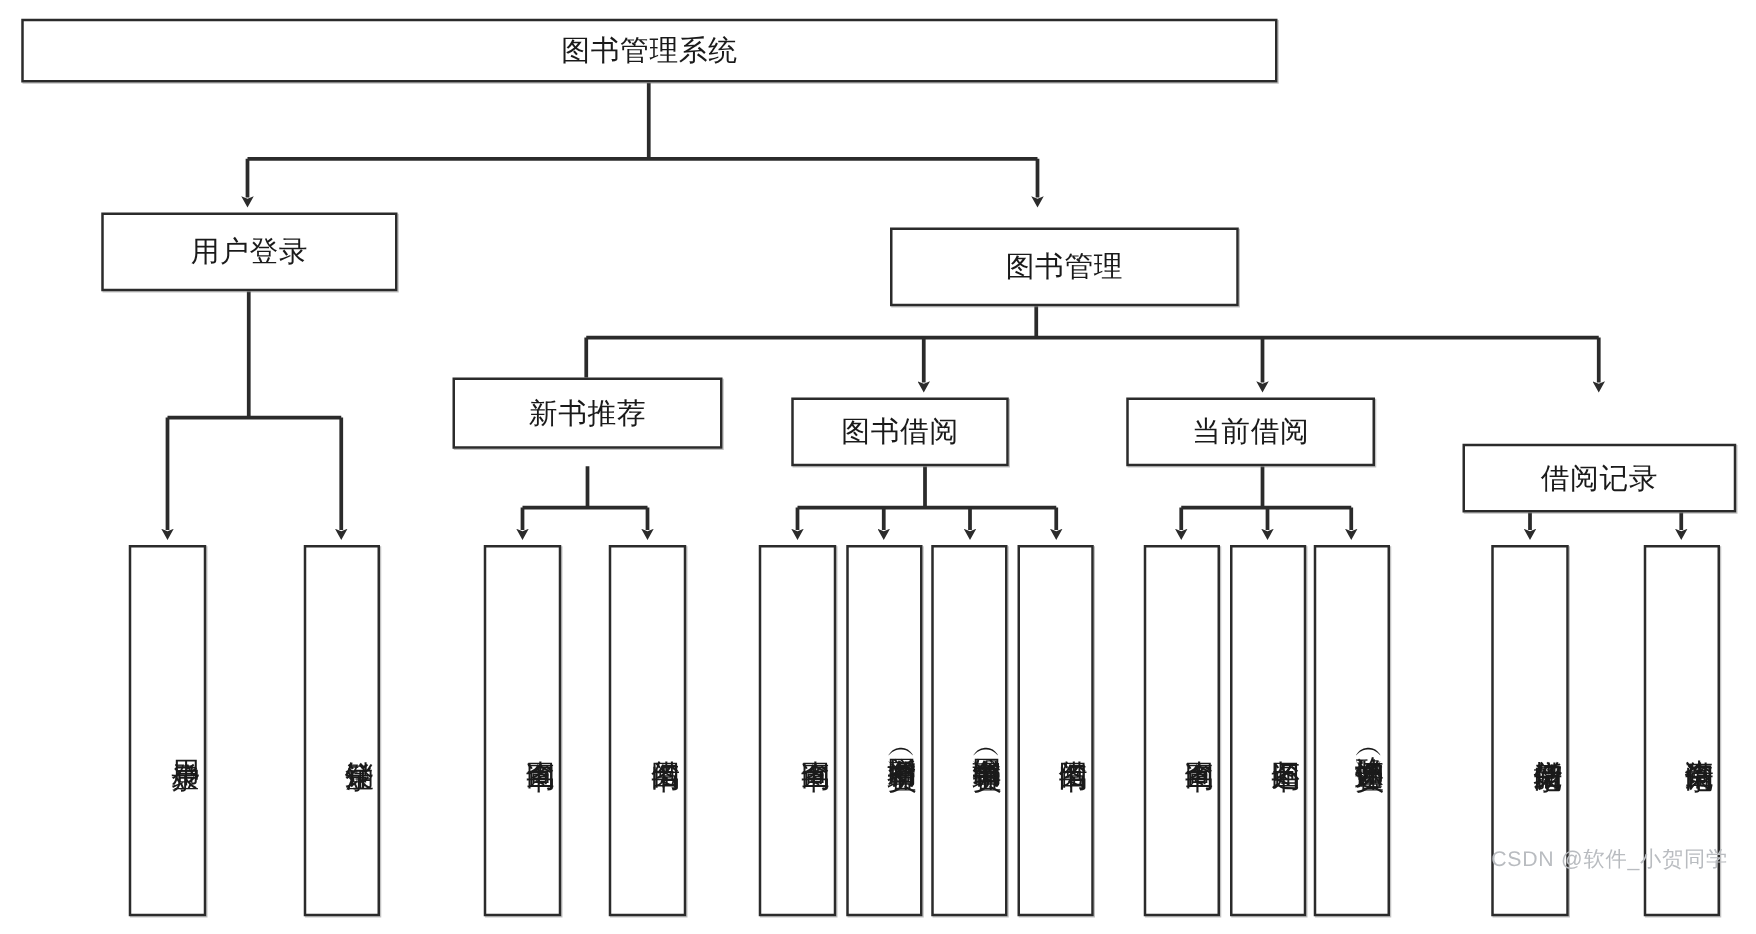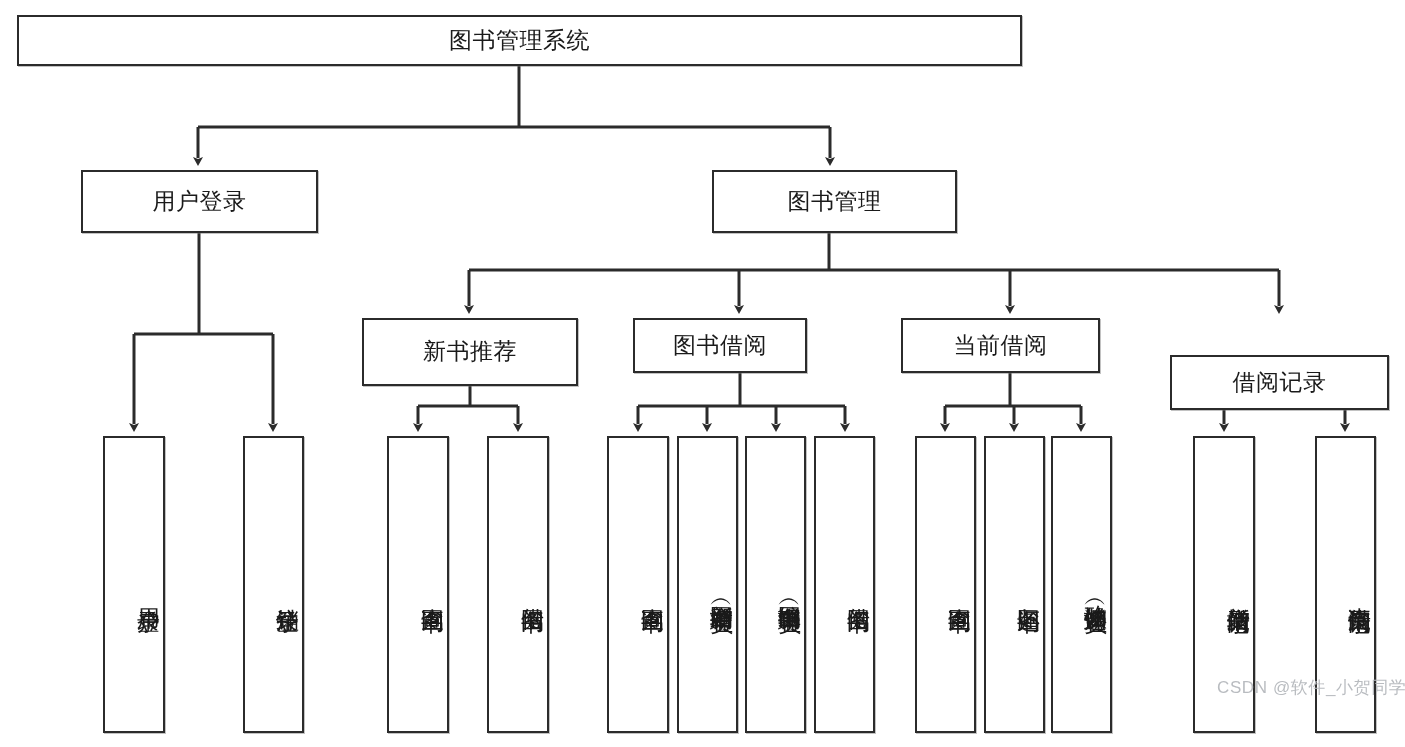--- a/index.html
+++ b/index.html
@@ -120,25 +120,25 @@
     </g>
   </svg>
 
   <div class="node horiz" style="left:17px;top:15px;width:1005px;height:51px;">
     <span>图书管理系统</span>
   </div>
 
   <div class="node horiz" style="left:81px;top:170px;width:237px;height:63px;">
     <span>用户登录</span>
   </div>
-  <div class="node horiz" style="left:712px;top:170px;width:245px;height:63px;">
+  <div class="node horiz" style="left:712px;top:182px;width:279px;height:63px;">
     <span>图书管理</span>
   </div>
 
-  <div class="node horiz" style="left:362px;top:318px;width:216px;height:68px;">
+  <div class="node horiz" style="left:362px;top:302px;width:216px;height:57px;">
     <span>新书推荐</span>
   </div>
   <div class="node horiz" style="left:633px;top:318px;width:174px;height:55px;">
     <span>图书借阅</span>
   </div>
   <div class="node horiz" style="left:901px;top:318px;width:199px;height:55px;">
     <span>当前借阅</span>
   </div>
   <div class="node horiz" style="left:1170px;top:318px;width:219px;height:55px;margin-top:37px;">
     <span>借阅记录</span>
@@ -177,15 +177,15 @@
   <div class="node vert" style="left:1051px;top:436px;width:61px;height:297px;">
     <span class="vlabel">确认归还（管理员）</span>
   </div>
   <div class="node vert" style="left:1193px;top:436px;width:62px;height:297px;">
     <span class="vlabel">新增借阅记录</span>
   </div>
   <div class="node vert" style="left:1315px;top:436px;width:61px;height:297px;">
     <span class="vlabel">查询借阅记录</span>
   </div>
 
-  <div class="watermark" style="left:1193px;top:676px;margin-left:24px;">CSDN @软件_小贺同学</div>
+  <div class="watermark" style="left:1193px;top:676px;">CSDN @软件_小贺同学</div>
 
 </div>
 
 </body></html>

